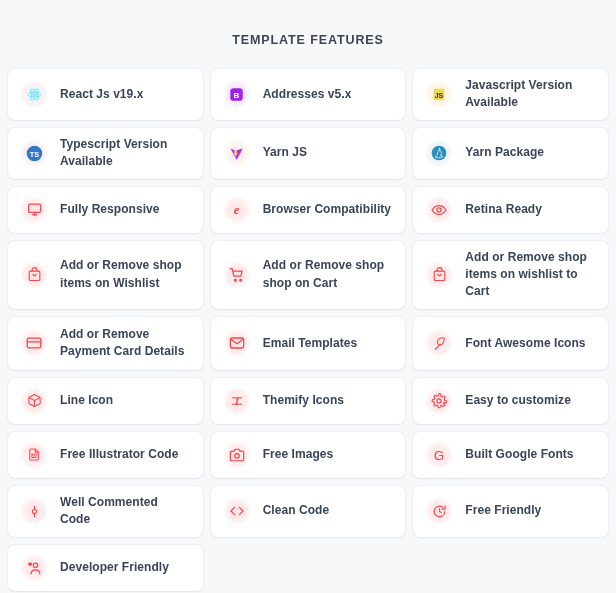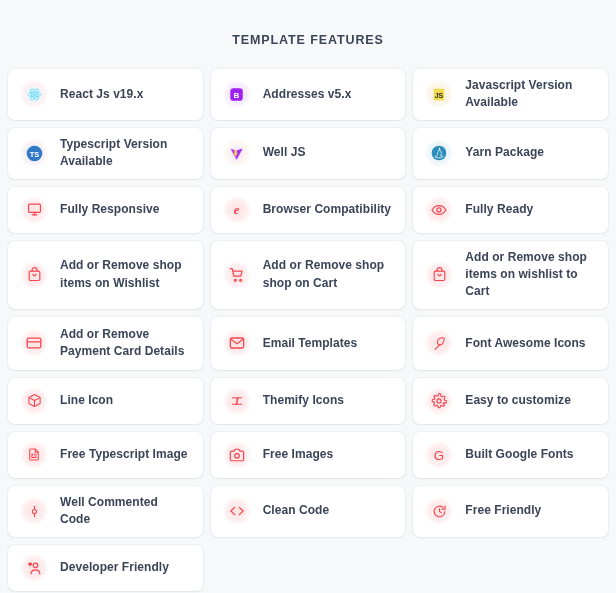--- a/index.html
+++ b/index.html
@@ -123,21 +123,21 @@
         <span class="card-label">Typescript Version Available</span>
       </div>
       <div class="card">
         <span class="icon-wrap vi">
           <svg width="15" height="15" viewBox="0 0 24 24">
             <path d="M2.5 4.5 12 22 21.5 4.5 12 7z" fill="#bd34fe"></path>
             <path d="M12 7 21.5 4.5 12 22z" fill="#9b2bff" opacity="0.75"></path>
             <path d="M13.2 5.5 8.6 6.7l-.3 8.2 2-0.6-.8 4.4 5-8.2-2.6.7z" fill="#ffd24a"></path>
           </svg>
         </span>
-        <span class="card-label">Well JS</span>
+        <span class="card-label">Yarn JS</span>
       </div>
       <div class="card">
         <span class="icon-wrap tl">
           <svg width="16" height="16" viewBox="0 0 24 24">
             <circle cx="12" cy="12" r="11" fill="#2c8ebb"></circle>
             <path d="M12 4.3c1.1 1 1.6 2.3 1.2 3.6 1.5 1 2.3 2.7 2.3 4.6 0 1.4-.4 2.6-1 3.5.9.2 2 .4 3 .9.4.2.5.8.1 1-1.6.9-3.9 1.3-6 1.3-2.2 0-4.4-.3-5.2-.9-.4-.3-.3-.9.2-1 1-.3 1.9-1 2.5-1.8.4-.6.6-1.3.6-2 0-2 .8-3.7 2.3-4.5-.3-1.5.2-3 .9-4.3z" fill="none" stroke="#fff" stroke-width="1.15" stroke-linejoin="round"></path>
           </svg>
         </span>
         <span class="card-label">Yarn Package</span>
       </div>
@@ -159,21 +159,21 @@
         </span>
         <span class="card-label">Browser Compatibility</span>
       </div>
       <div class="card">
         <span class="icon-wrap rd">
           <svg width="16" height="16" viewBox="0 0 24 24" fill="none" stroke="#f4464e" stroke-width="1.8">
             <path d="M1.6 12S5.3 5.3 12 5.3 22.4 12 22.4 12 18.7 18.7 12 18.7 1.6 12 1.6 12z"></path>
             <circle cx="12" cy="12" r="3.1"></circle>
           </svg>
         </span>
-        <span class="card-label">Fully Ready</span>
+        <span class="card-label">Retina Ready</span>
       </div>
       <div class="card tall">
         <span class="icon-wrap rd">
           <svg width="15" height="15" viewBox="0 0 24 24" fill="none" stroke="#f4464e" stroke-width="1.8" stroke-linecap="round" stroke-linejoin="round">
             <rect x="3.5" y="6.5" width="17" height="15" rx="2"></rect>
             <path d="M8 6.5V5a4 4 0 0 1 8 0v1.5"></path>
             <path d="M9.5 11.5c.8 1.8 1.7 2.6 2.5 2.6s1.7-.8 2.5-2.6"></path>
           </svg>
         </span>
         <span class="card-label">Add or Remove shop items on Wishlist</span>
@@ -255,21 +255,21 @@
       </div>
       <div class="card">
         <span class="icon-wrap rd">
           <svg width="14" height="15" viewBox="0 0 24 24">
             <path d="M14 2.5H6.5A1.8 1.8 0 0 0 4.7 4.3v15.4a1.8 1.8 0 0 0 1.8 1.8h11a1.8 1.8 0 0 0 1.8-1.8V8z" fill="none" stroke="#f4464e" stroke-width="1.8" stroke-linejoin="round"></path>
             <path d="M14 2.5V8h5.3" fill="none" stroke="#f4464e" stroke-width="1.8" stroke-linejoin="round"></path>
             <rect x="7.6" y="10.5" width="8.6" height="7.6" rx="1" fill="#f4464e"></rect>
             <text x="11.9" y="16.8" font-size="6.2" font-weight="bold" text-anchor="middle" fill="#fff" font-family="Liberation Sans, sans-serif">Ai</text>
           </svg>
         </span>
-        <span class="card-label">Free Typescript Image</span>
+        <span class="card-label">Free Illustrator Code</span>
       </div>
       <div class="card">
         <span class="icon-wrap rd">
           <svg width="16" height="16" viewBox="0 0 24 24" fill="none" stroke="#f4464e" stroke-width="1.8" stroke-linecap="round" stroke-linejoin="round">
             <path d="M22 18.6a2 2 0 0 1-2 2H4a2 2 0 0 1-2-2V8.2a2 2 0 0 1 2-2h3.4L9.2 3.4h5.6l1.8 2.8H20a2 2 0 0 1 2 2z"></path>
             <circle cx="12" cy="13.3" r="3.5"></circle>
           </svg>
         </span>
         <span class="card-label">Free Images</span>
       </div>

